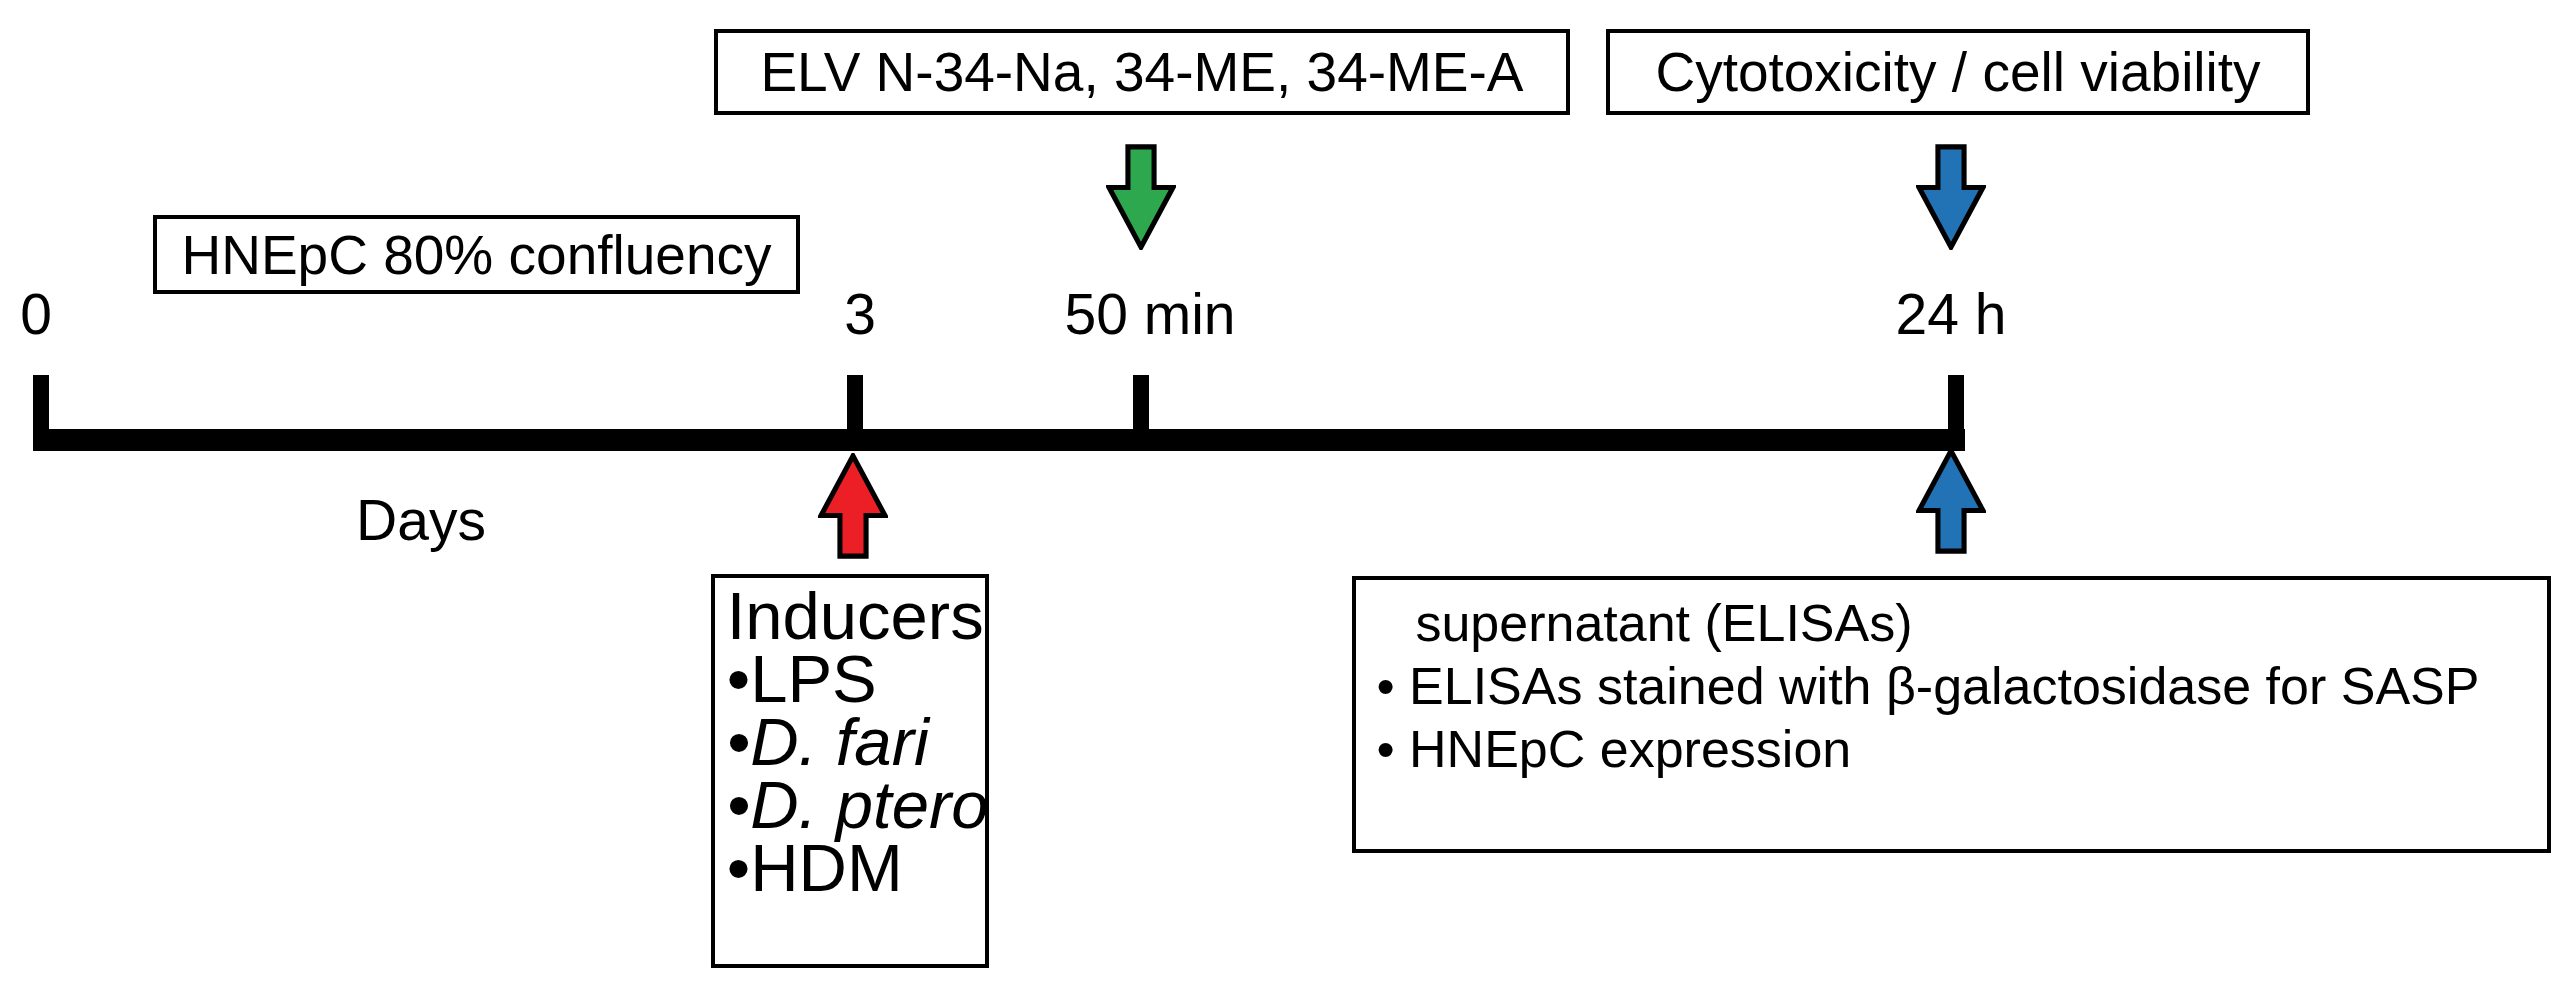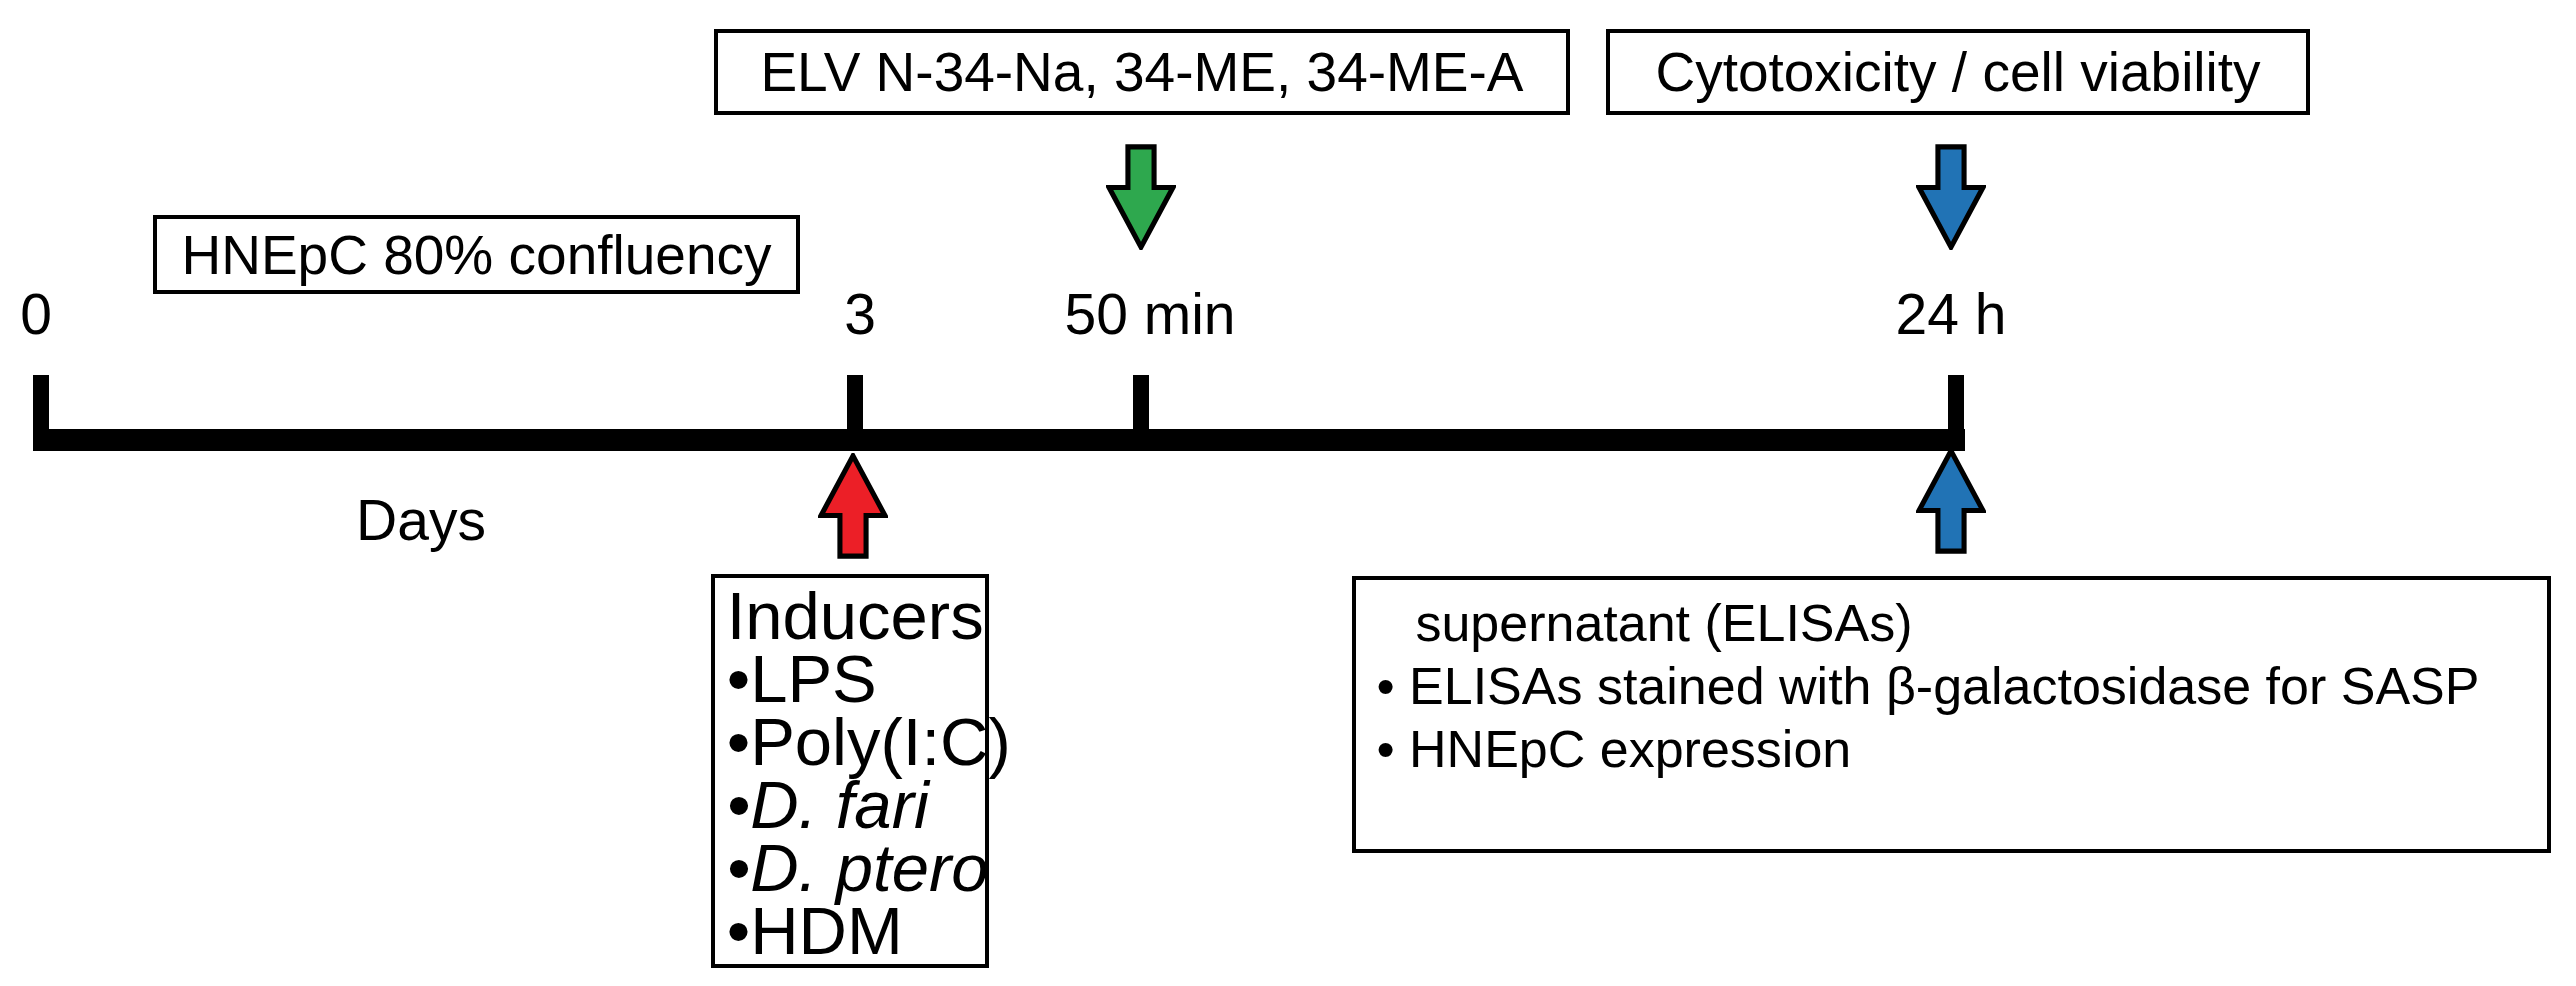--- a/index.html
+++ b/index.html
@@ -100,21 +100,20 @@
   <div class="bar"></div>
   <div class="tick tick-0"></div>
   <div class="tick tick-3"></div>
   <div class="tick tick-30"></div>
   <div class="tick tick-24"></div>
   <div class="days">Days</div>
 
   <div class="box inducers">
     <div class="ind-line">Inducers</div>
     <div class="ind-line">•LPS</div>
-    <div class="ind-line">•Poly(I:C)</div>
     <div class="ind-line ind-italic">•D. fari</div>
     <div class="ind-line ind-italic">•D. ptero</div>
     <div class="ind-line">•HDM</div>
   </div>
 
   <div class="box readouts">
     <div class="ro-line ro-indent">supernatant (ELISAs)</div>
     <div class="ro-line">• ELISAs stained with β-galactosidase for SASP</div>
     <div class="ro-line">• HNEpC expression</div>
   </div>

